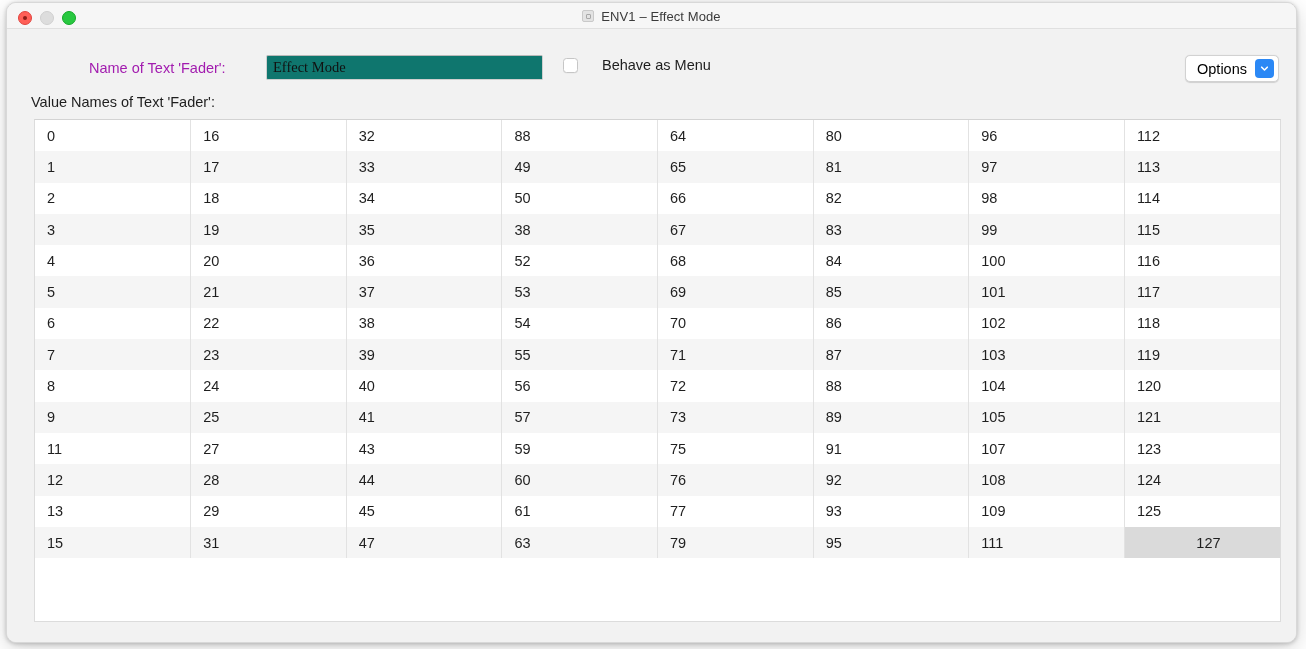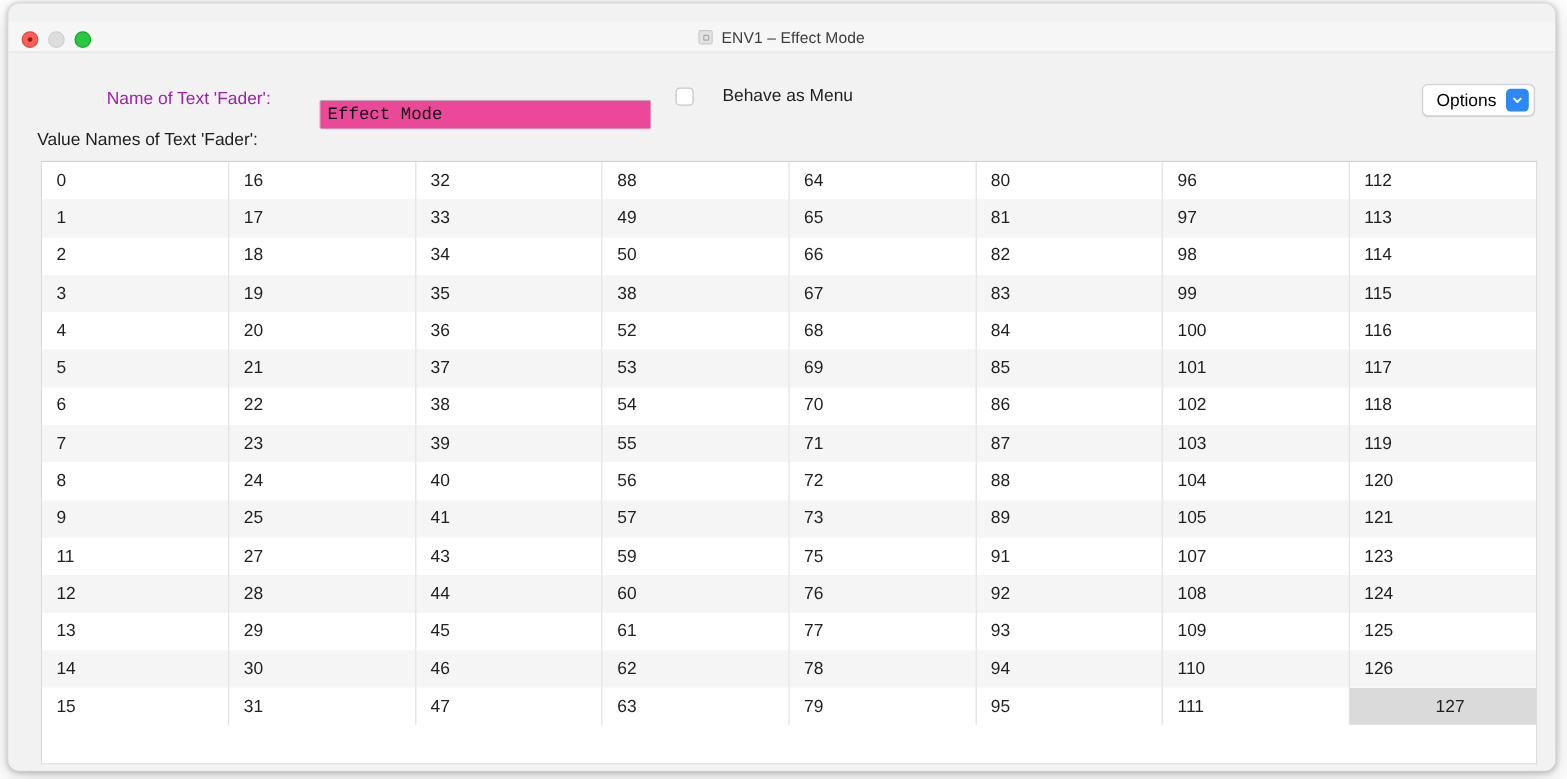--- a/index.html
+++ b/index.html
@@ -30,21 +30,20 @@
     box-sizing: border-box;
   }
 
   
   .titlebar {
     position: relative;
     height: 26px;
     background: #f6f6f6;
     border-bottom: 1px solid #e0e0e0;
     box-sizing: border-box;
-    margin-top: 15px;
   }
   .traffic {
     position: absolute;
     left: 11px;
     top: 8px;
     display: flex;
     gap: 8px;
     align-items: center;
   }
   .light {
@@ -118,29 +117,29 @@
   .name-label {
     position: absolute;
     left: 82px;
     font-size: 14.5px;
     color: #a21caf;
     white-space: nowrap;
   }
   .name-input {
     position: absolute;
     left: 259px;
-    top: 13px;
+    top: 0px;
     width: 277px;
     height: 25px;
     box-sizing: border-box;
-    background: #ec4899;
+    background: #0f766e;
     border: 1px solid #cfcfcf;
     border-top-color: #b9b9b9;
     border-radius: 2px;
-    font-family: Liberation Mono, monospace;
+    font-family: Liberation Serif, serif;
     font-size: 14.5px;
     color: #111111;
     padding: 0 6px;
     outline: none;
   }
 
   .checkbox-wrap {
     position: absolute;
     left: 556px;
     top: 2px;
@@ -405,30 +404,20 @@
               <td>13</td>
               <td>29</td>
               <td>45</td>
               <td>61</td>
               <td>77</td>
               <td>93</td>
               <td>109</td>
               <td>125</td>
             </tr>
             <tr>
-              <td>14</td>
-              <td>30</td>
-              <td>46</td>
-              <td>62</td>
-              <td>78</td>
-              <td>94</td>
-              <td>110</td>
-              <td>126</td>
-            </tr>
-            <tr>
               <td>15</td>
               <td>31</td>
               <td>47</td>
               <td>63</td>
               <td>79</td>
               <td>95</td>
               <td>111</td>
               <td class="selected">127</td>
             </tr>
           </tbody>

